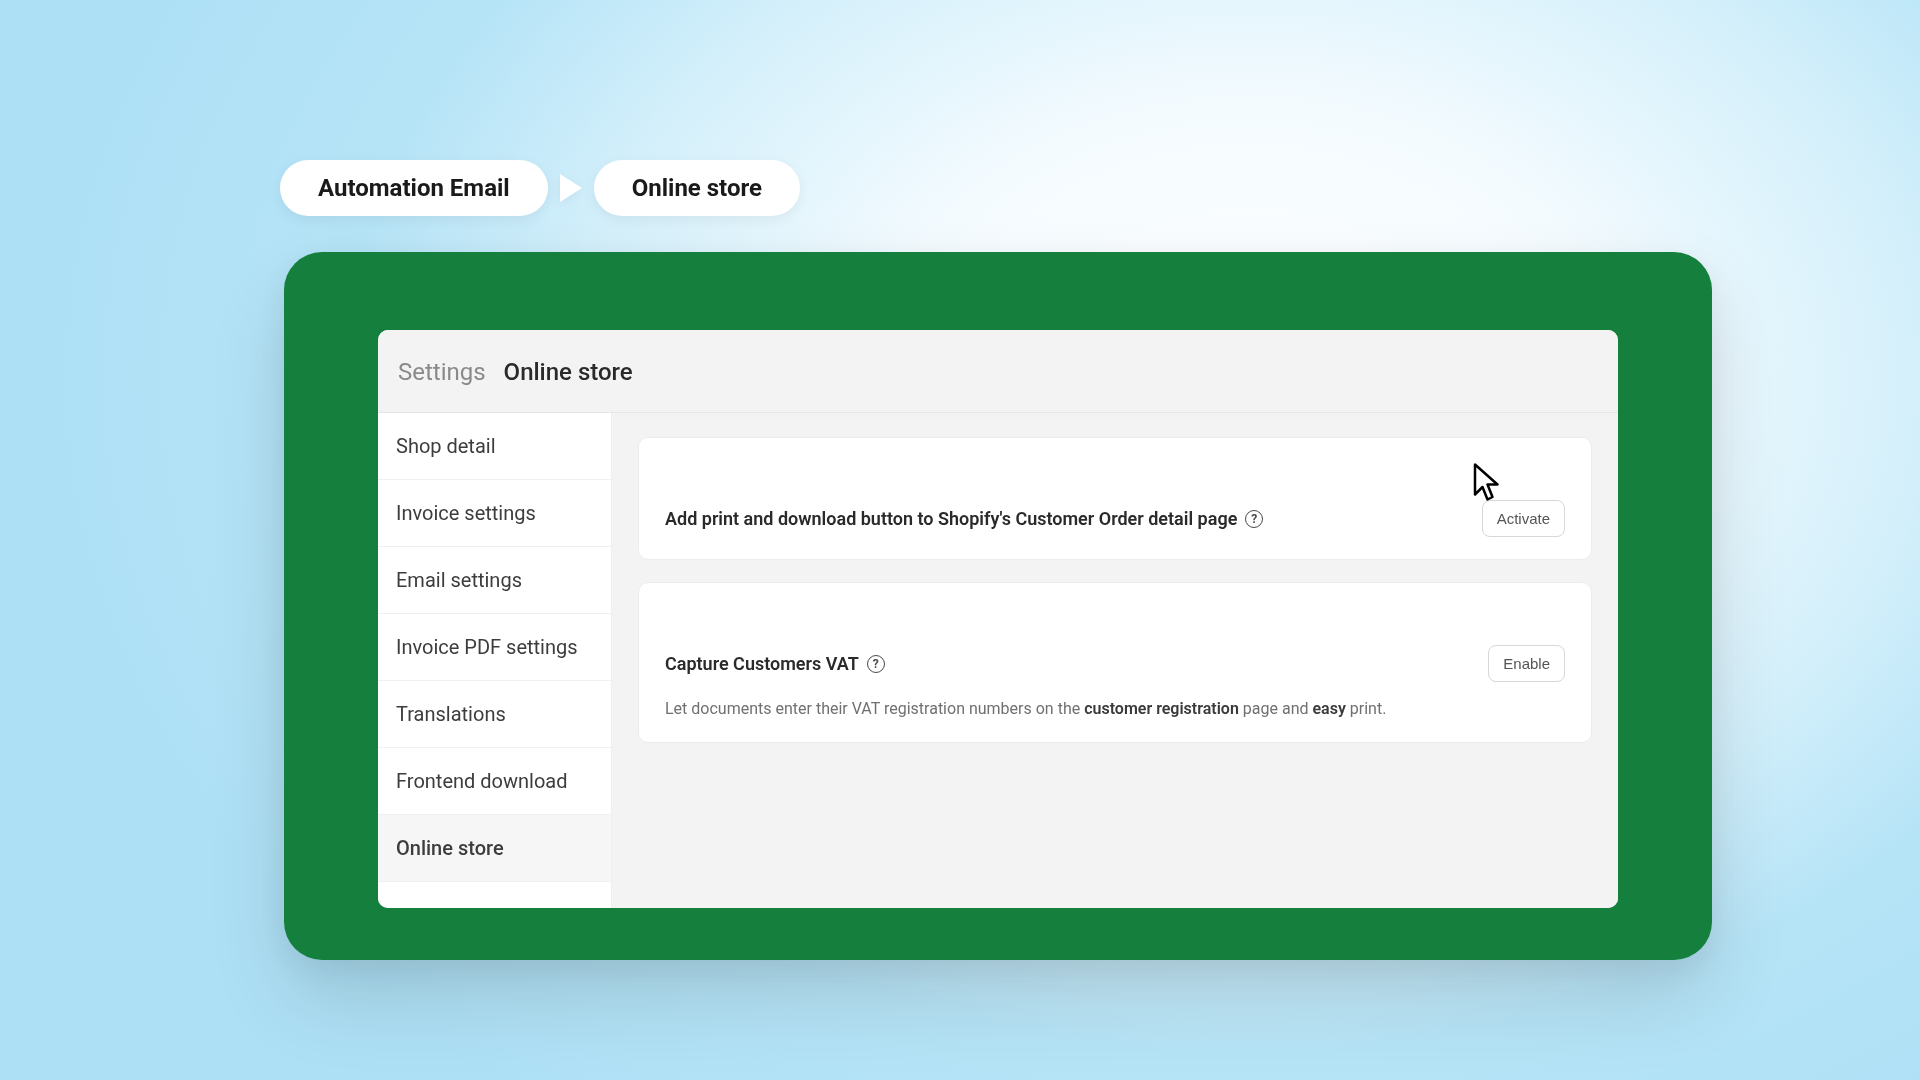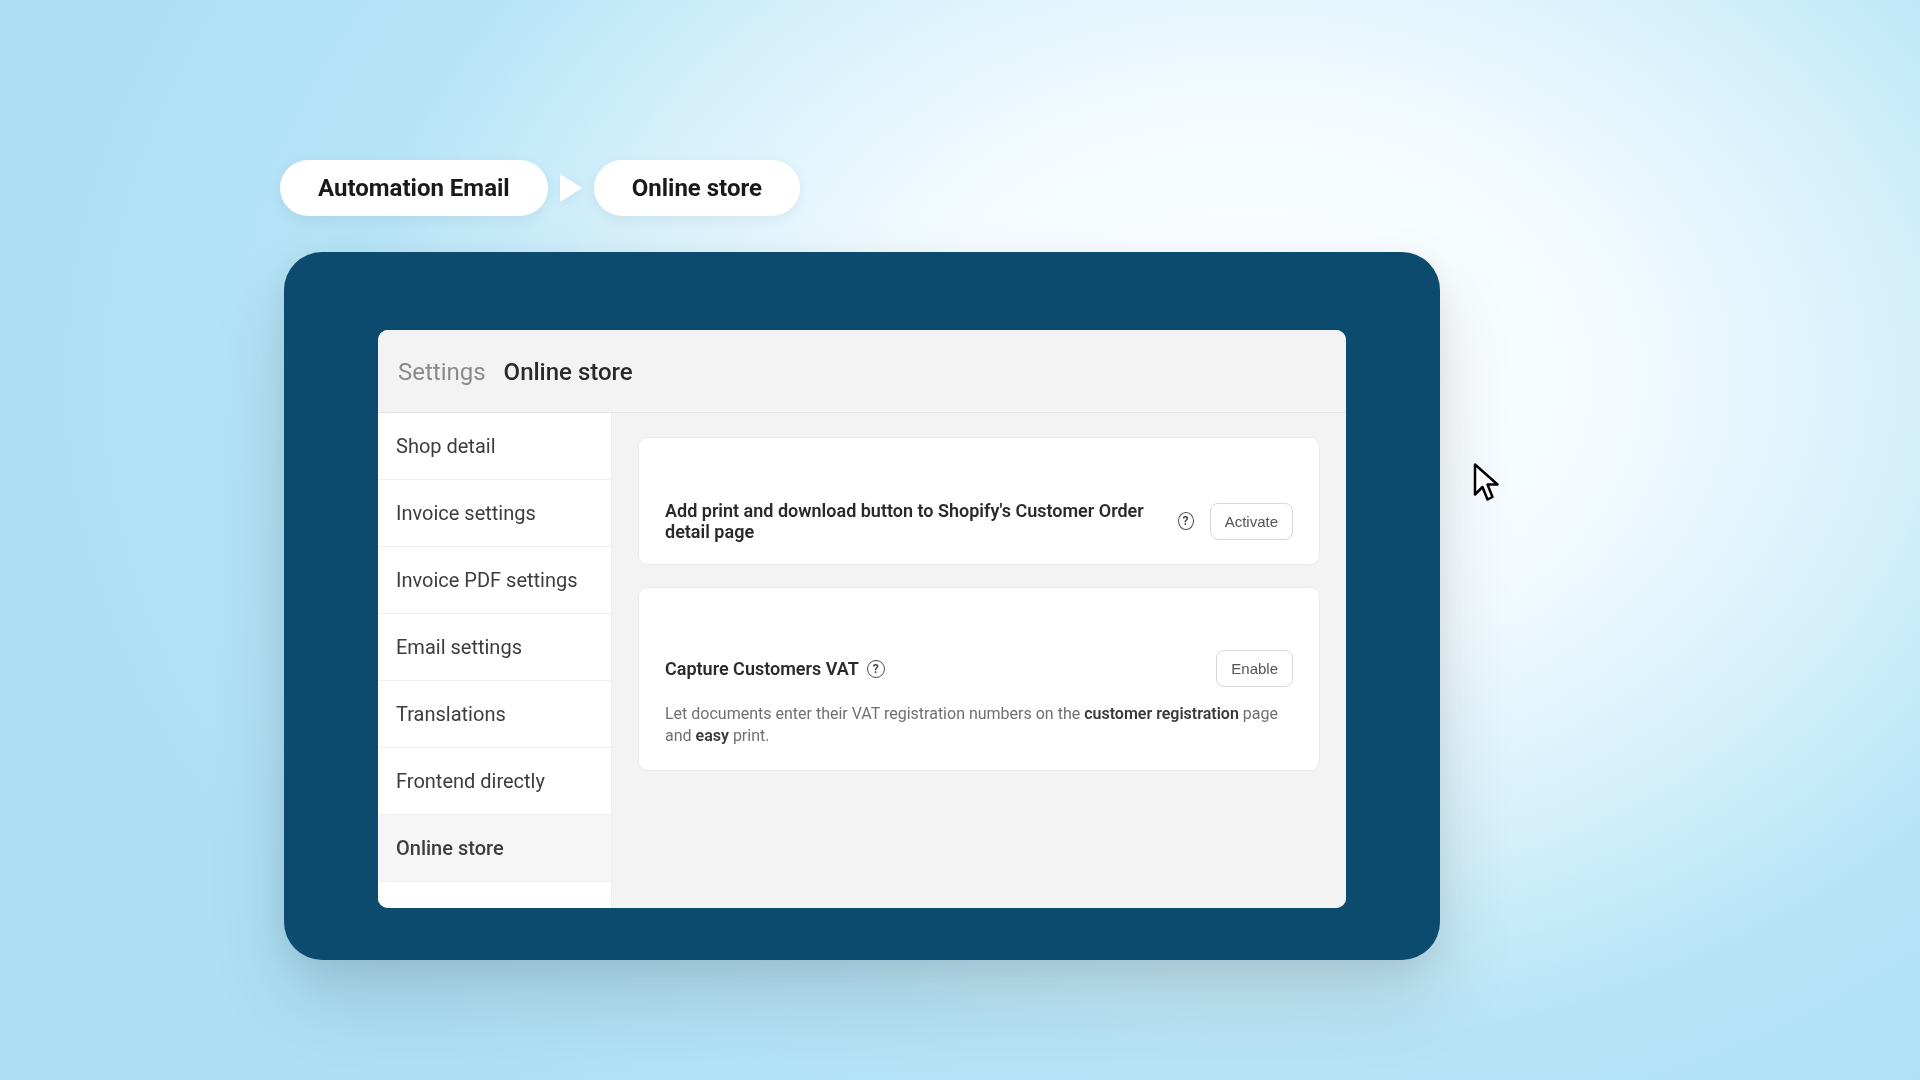--- a/index.html
+++ b/index.html
@@ -35,23 +35,23 @@
     border-bottom: 14px solid transparent;
     border-left: 22px solid #ffffff;
     filter: drop-shadow(0 2px 4px rgba(0,0,0,0.05));
   }
 
   
   .app-card {
     position: absolute;
     top: 252px;
     left: 284px;
-    width: 1156px;
+    width: 1428px;
     height: 708px;
-    background: #0c4a6e;
+    background: #15803d;
     border-radius: 38px;
     box-shadow: 0 40px 80px rgba(0,0,0,0.12), 0 10px 30px rgba(0,0,0,0.06);
     overflow: hidden;
   }
 
   
   .settings-panel {
     position: absolute;
     top: 78px;
     left: 94px;
@@ -202,30 +202,30 @@
     <div class="panel-body">
 
       <div class="sidebar">
         <div class="sidebar-item">
           <span>Shop detail</span>
         </div>
         <div class="sidebar-item">
           <span>Invoice settings</span>
         </div>
         <div class="sidebar-item">
+          <span>Email settings</span>
+        </div>
+        <div class="sidebar-item">
           <span>Invoice PDF settings</span>
         </div>
         <div class="sidebar-item">
-          <span>Email settings</span>
-        </div>
-        <div class="sidebar-item">
           <span>Translations</span>
         </div>
         <div class="sidebar-item">
-          <span>Frontend directly</span>
+          <span>Frontend download</span>
         </div>
         <div class="sidebar-item active">
           <span>Online store</span>
         </div>
       </div>
 
       <div class="content">
 
         <div class="card">
           <div class="card-head">

